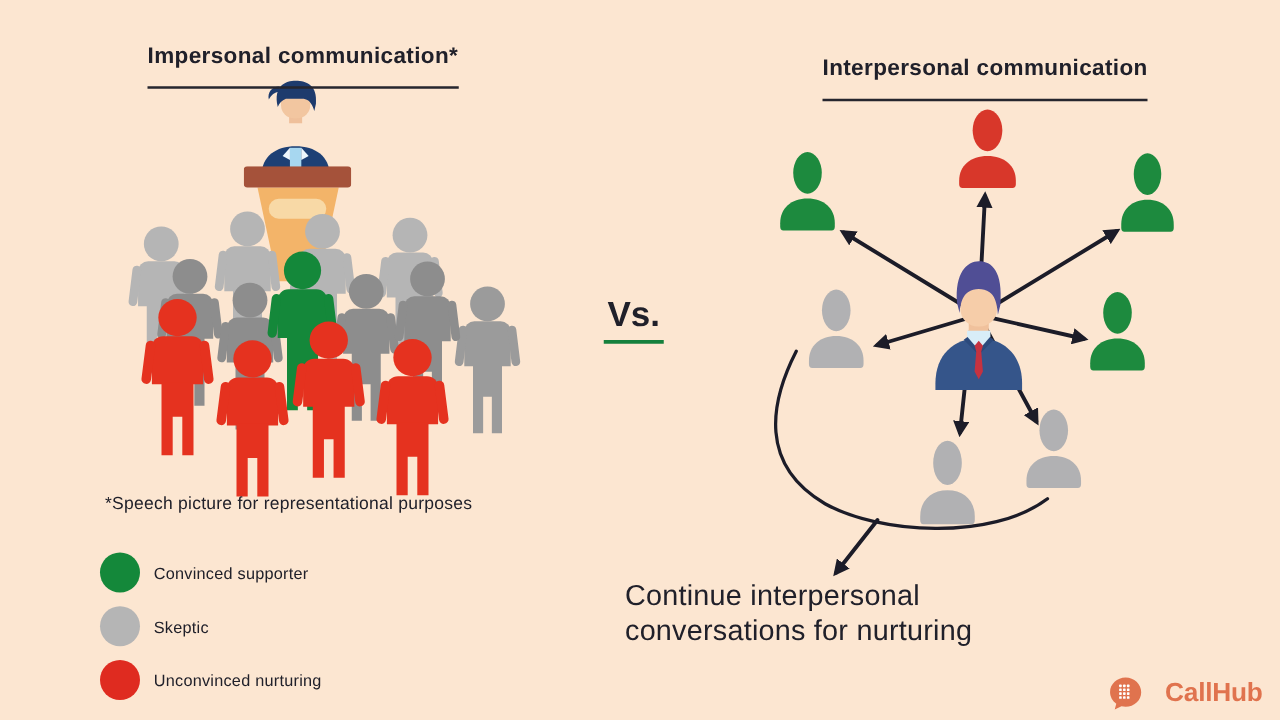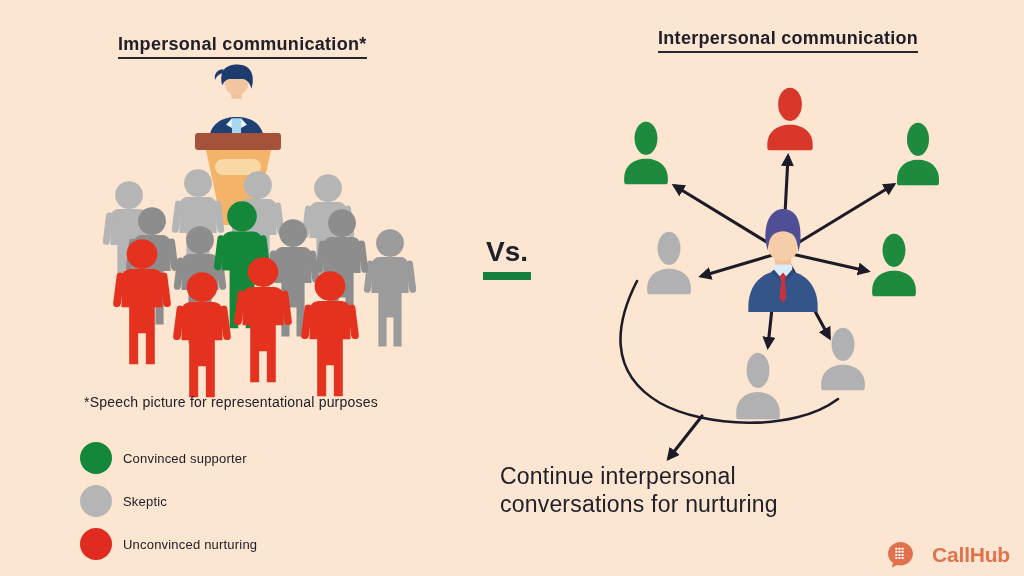--- a/index.html
+++ b/index.html
@@ -3,27 +3,27 @@
 <meta charset="utf-8">
 <style>
   html,body{margin:0;padding:0;}
   .canvas{
     position:relative;width:1024px;height:576px;overflow:hidden;
     background:#fce6d1;color:#20202a;
     font-family:"Liberation Sans", sans-serif;
   }
   .title{
     position:absolute;font-size:18px;font-weight:600;letter-spacing:.3px;
-    border-bottom:2px solid #26262e;padding-bottom:2px;z-index:5;white-space:nowrap;
+    border-bottom:2px solid #26262e;padding-bottom:14px;z-index:5;white-space:nowrap;
   }
   #left-title{left:118px;top:34px;}
-  #right-title{left:658px;top:28px;}
+  #right-title{left:658px;top:44px;}
   .versus{
     position:absolute;left:483px;top:236px;font-size:28px;font-weight:600;
-    border-bottom:8px solid #15803d;padding:0 3px 4px;z-index:5;
+    border-bottom:3px solid #15803d;padding:0 3px 4px;z-index:5;
   }
   .footnote{position:absolute;left:84px;top:394px;font-size:14px;letter-spacing:.2px;z-index:5;text-align:center;}
   #legend{position:absolute;left:80px;top:442px;z-index:5;}
   .legend-item{display:flex;align-items:center;margin-bottom:11px;height:32px;}
   .legend-swatch{width:32px;height:32px;border-radius:50%;flex:0 0 auto;}
   .legend-label{margin-left:11px;font-size:13px;letter-spacing:.2px;}
   .figure{position:absolute;}
   .figure svg{width:100%;height:100%;display:block;}
   .speaker{left:204px;top:62px;width:65px;height:85px;z-index:0;}
   .podium{left:195px;top:133px;width:86px;height:95px;z-index:0;}

